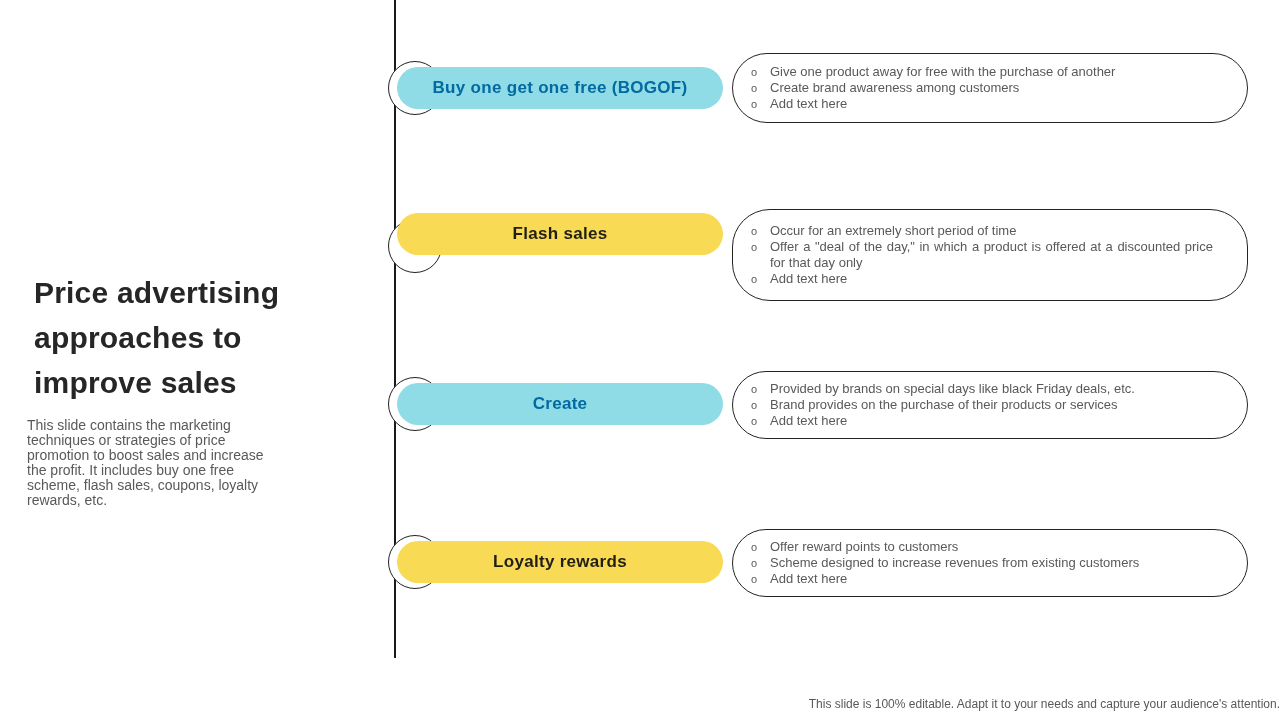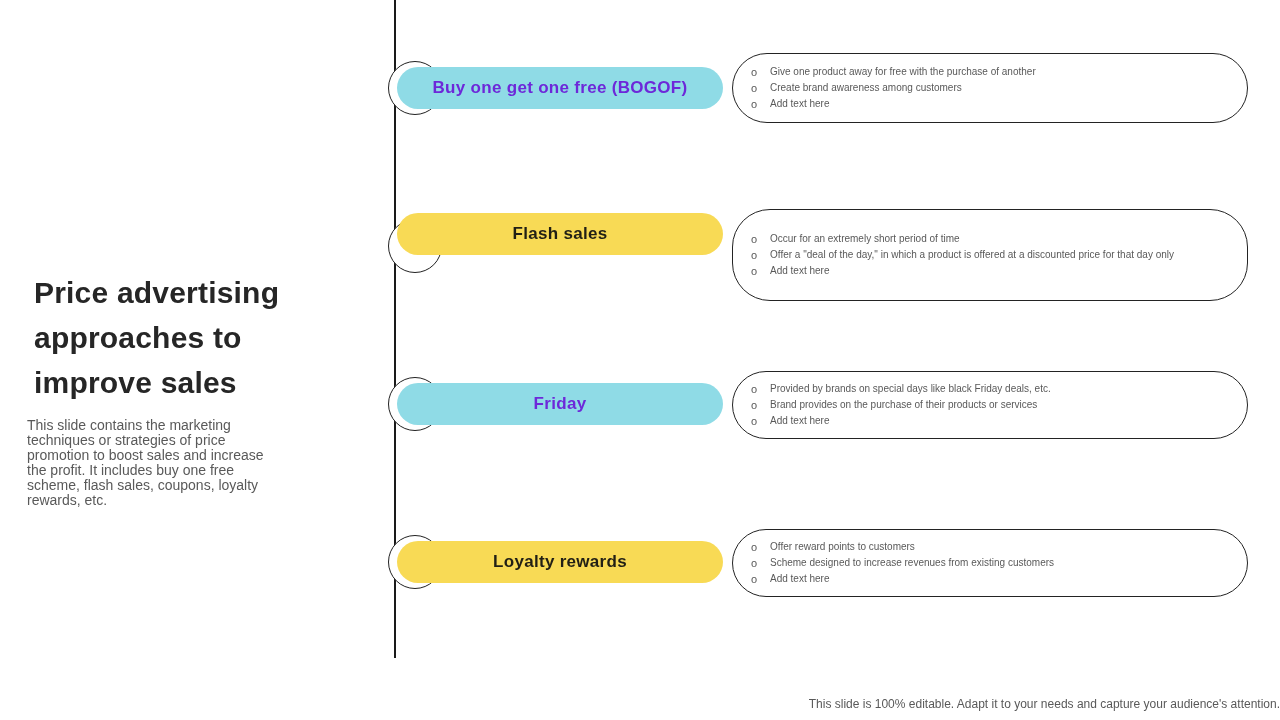--- a/index.html
+++ b/index.html
@@ -71,41 +71,41 @@
     height: 42px;
     border-radius: 21px;
     display: flex;
     align-items: center;
     justify-content: center;
     font-weight: bold;
     font-size: 17px;
     letter-spacing: 0.3px;
     z-index: 2;
   }
-  .pill.cyan   { background: var(--accent-cyan);   color: #6d28d9; }
+  .pill.cyan   { background: var(--accent-cyan);   color: #0369a1; }
   .pill.yellow { background: var(--accent-yellow); color: #211f15; }
 
   .box {
     position: absolute;
     left: 732px;
     width: 516px;
     border: 1.5px solid #232323;
     border-radius: 36px;
     background: #fff;
     display: flex;
     flex-direction: column;
     justify-content: center;
     padding: 6px 34px 6px 16px;
     z-index: 2;
   }
   .box ul { margin: 0; padding: 0; list-style: none; }
   .box li {
     position: relative;
     padding-left: 21px;
-    font-size: 10px;
+    font-size: 13px;
     line-height: 16px;
     color: var(--muted-text);
     text-align: justify;
   }
   .box li::before {
     content: "o";
     position: absolute;
     left: 2px;
     top: 0;
     font-size: 11px;
@@ -171,21 +171,21 @@
       <li>Occur for an extremely short period of time</li>
       <li>Offer a "deal of the day," in which a product is offered at a discounted price for that day only</li>
       <li>Add text here</li>
     </ul>
   </div>
 </div>
 
 <div class="row r3">
   <div class="connector-circle"></div>
   <div class="pill cyan">
-    <span>Friday</span>
+    <span>Create</span>
   </div>
   <div class="box">
     <ul>
       <li>Provided by brands on special days like black Friday deals, etc.</li>
       <li>Brand provides on the purchase of their products or services</li>
       <li>Add text here</li>
     </ul>
   </div>
 </div>
 

